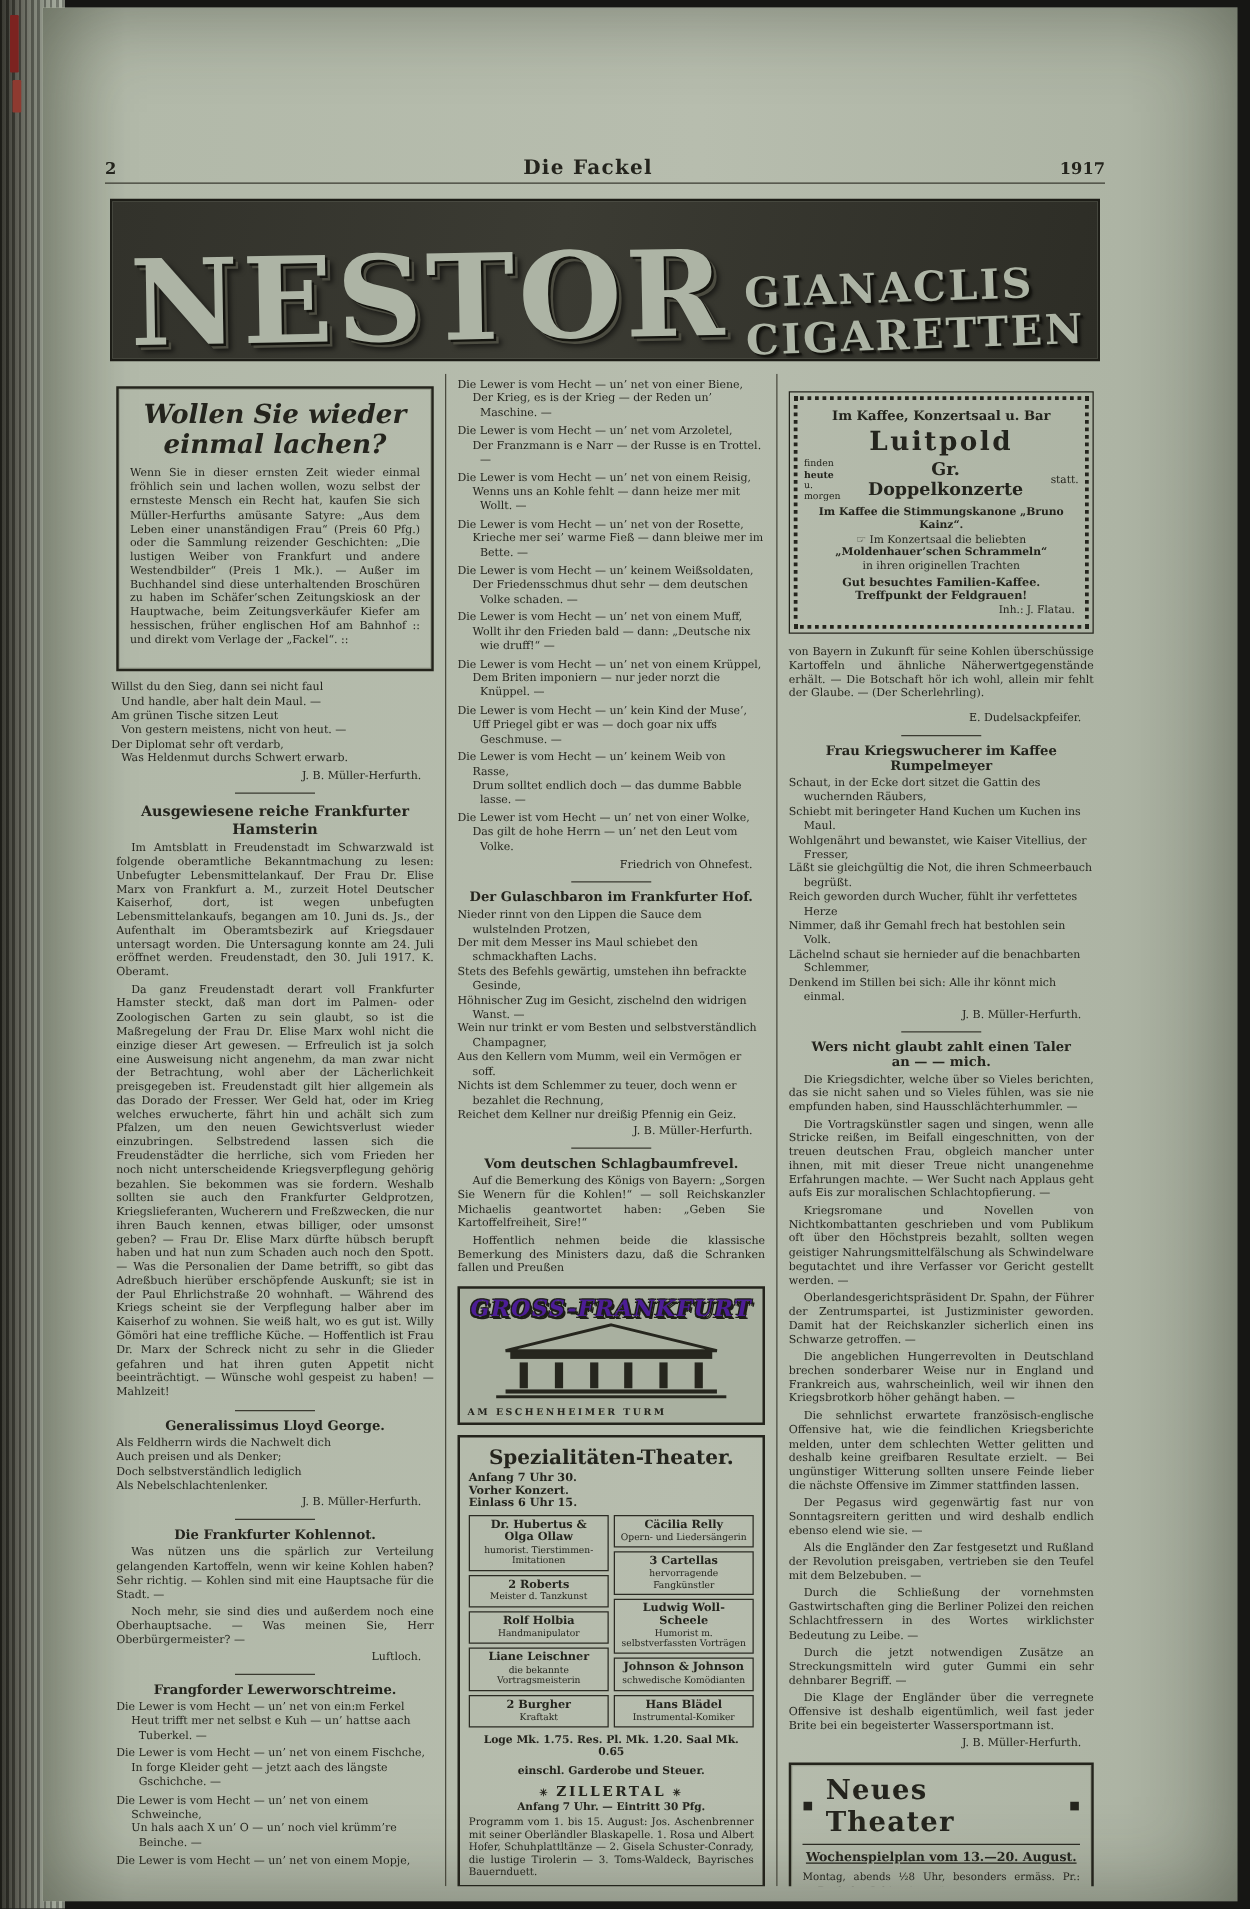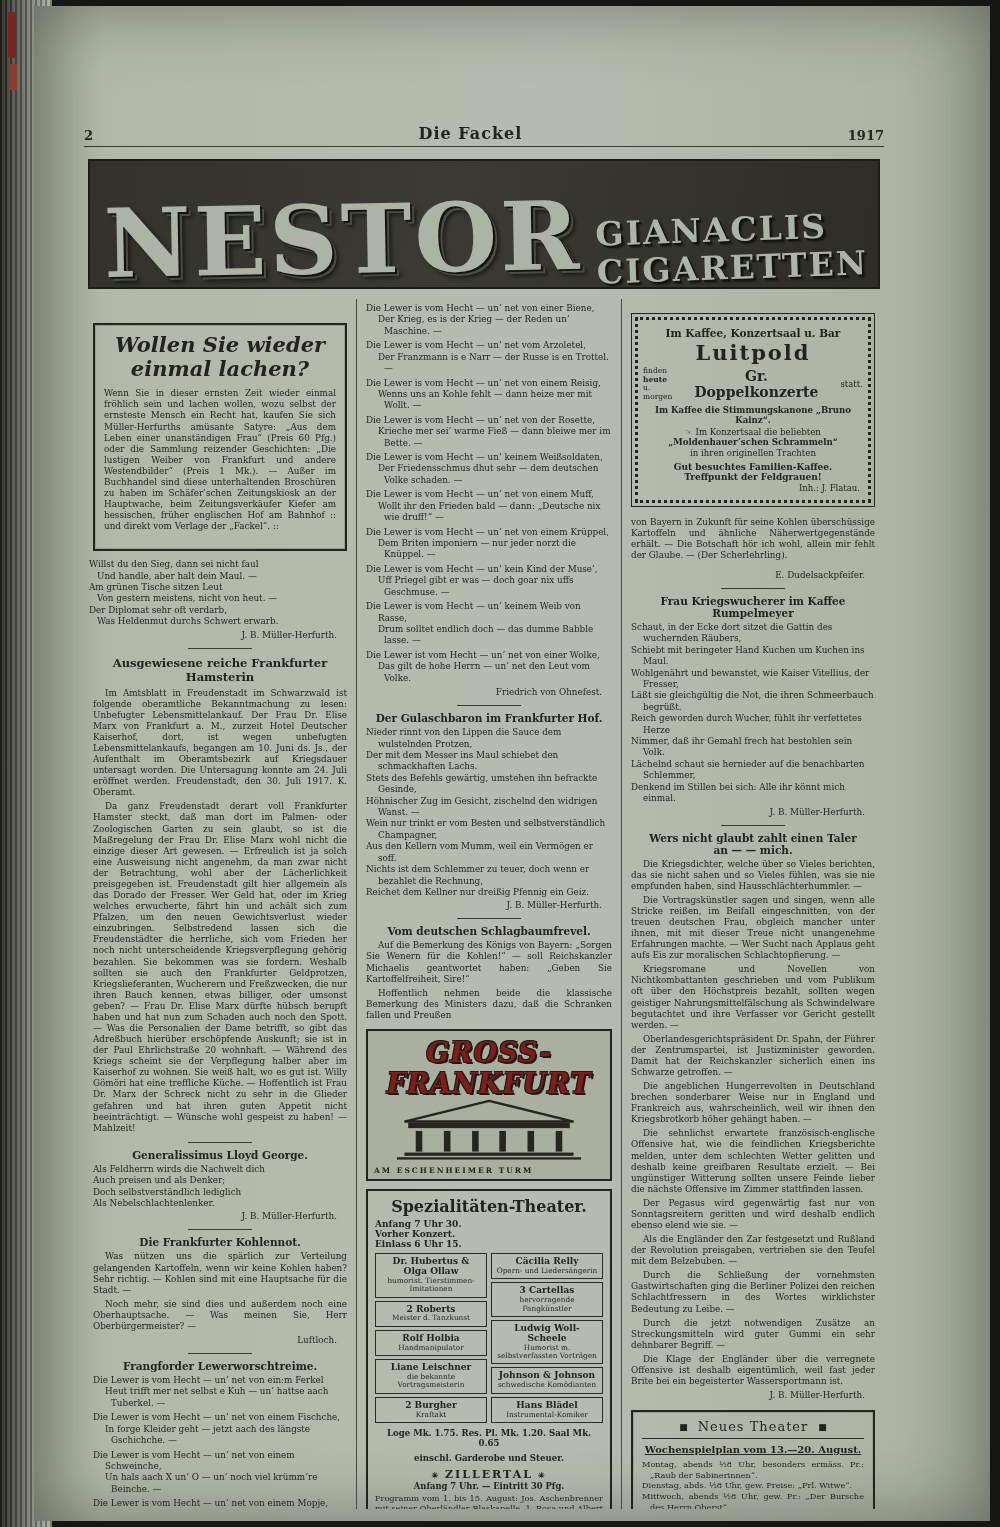--- a/index.html
+++ b/index.html
@@ -49,32 +49,32 @@
   .indent { text-indent:12px; margin:0 0 3px 0; }
   .h-art { text-align:center; font-weight:bold; font-size:11.5px; margin:7px 0 4px; }
   .h-art2 { text-align:center; font-weight:bold; font-size:10.5px; margin:6px 0 3px; }
   .sig { text-align:right; font-size:8.8px; margin:2px 10px 4px 0; }
   .sep { width:64px; border-top:1px solid #3a3a30; margin:8px auto 6px; }
   .vline { font-size:8.8px; line-height:1.3; padding-left:12px; text-indent:-12px; }
   .vline2 { font-size:8.8px; line-height:1.3; padding-left:18px; text-indent:-6px; }
   .couplet { margin-bottom:3px; }
 
   
-  .laugh { border:2px solid #24241c; box-shadow:0 0 0 1px #9aa08f inset; padding:8px 9px; margin-top:20px; }
+  .laugh { border:2px solid #24241c; box-shadow:0 0 0 1px #9aa08f inset; padding:8px 9px; margin-top:6px; }
   .laugh-title { text-align:center; font-weight:bold; font-size:21px; line-height:1.15; font-style:italic; }
   .laugh .txt { font-weight:normal; margin-top:7px; }
 
   .aph { margin-top:8px; }
   .aph .vline:nth-child(odd) { padding-left:8px; }
   .aph .vline:nth-child(even) { padding-left:16px; }
 
   
   .gf-box { border:2px solid #24241c; margin:8px 0; padding:6px 6px 4px; background:#a9b0a0; }
-  .gf-title { text-align:center; font-weight:bold; font-style:italic; font-size:27px; letter-spacing:1px;
-    color:#7f1d1d; text-shadow:1px 1px 0 #1d1d17, 2px 2px 0 #1d1d17, -1px -1px 0 #1d1d17, 1px -1px 0 #1d1d17, -1px 1px 0 #1d1d17; }
+  .gf-title { text-align:center; font-weight:bold; font-style:italic; font-size:18px; letter-spacing:1px;
+    color:#4c1d95; text-shadow:1px 1px 0 #1d1d17, 2px 2px 0 #1d1d17, -1px -1px 0 #1d1d17, 1px -1px 0 #1d1d17, -1px 1px 0 #1d1d17; }
   .gf-caption { text-align:left; font-size:7.5px; font-weight:bold; letter-spacing:2px; margin-top:1px; }
 
   
   .spez { border:2px solid #24241c; padding:6px 7px; }
   .spez-title { text-align:center; font-weight:bold; font-size:16px; }
   .spez-times { display:flex; font-size:9px; font-weight:bold; margin-top:3px;flex-direction:column; }
   .spez-einlass { text-align:left; font-size:9px; font-weight:bold; margin-bottom:4px; }
   .perf-grid { display:flex; gap:4px; }
   .perf-col { flex:1; display:flex; flex-direction:column; gap:3px; }
   .perf-cell { border:1px solid #2b2b23; padding:3px 4px; text-align:center; }
@@ -99,21 +99,21 @@
   .lp-saal { font-size:8.6px; margin-top:2px; line-height:1.25; }
   .lp-saal .bold { font-weight:bold; }
   .lp-fam { font-weight:bold; font-size:9px; margin-top:3px; }
   .lp-treff { font-weight:bold; font-size:9px; }
   .lp-inh { font-size:8.5px; text-align:right; margin-top:1px; }
 
   
   .nt-box { border:2px solid #24241c; box-shadow:0 0 0 1px #9aa08f inset; padding:7px 9px; margin-top:10px; }
   .nt-title-row { display:flex; align-items:center; justify-content:center; gap:10px;
     border-bottom:1px solid #2b2b23; padding-bottom:4px; }
-  .nt-title { font-weight:normal; font-size:13px; letter-spacing:1px; }
+  .nt-title { font-weight:bold; font-size:22px; letter-spacing:1px; }
   .nt-sq { font-size:9px; }
   .nt-sub { text-align:center; font-weight:bold; font-size:10px; margin:5px 0 4px; text-decoration:underline; }
   .nt-line { font-size:8.2px; line-height:1.3; text-align:justify; padding-left:8px; text-indent:-8px; }
 
   .bold { font-weight:bold; }
 </style>
 </head>
 <body>
 
 <div class="photo">

